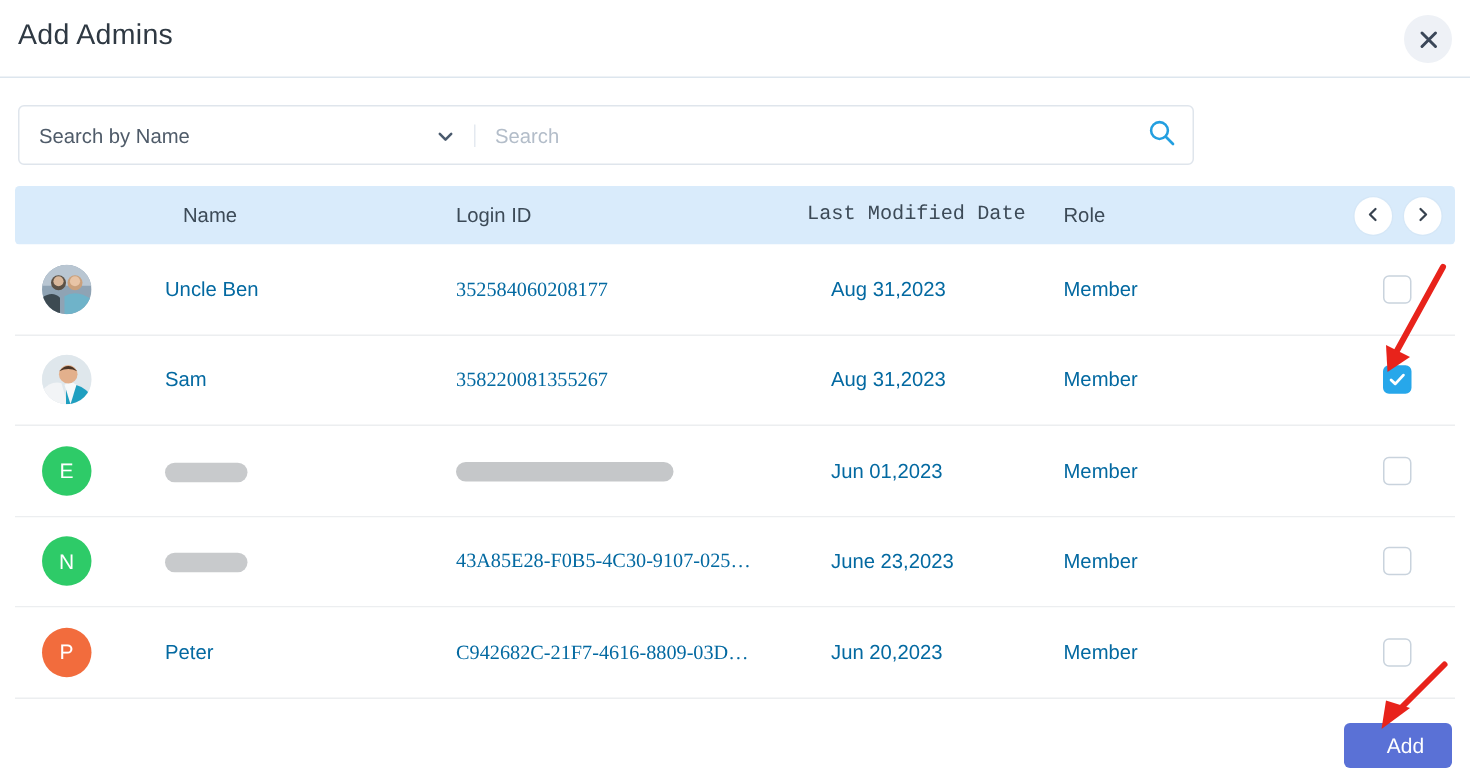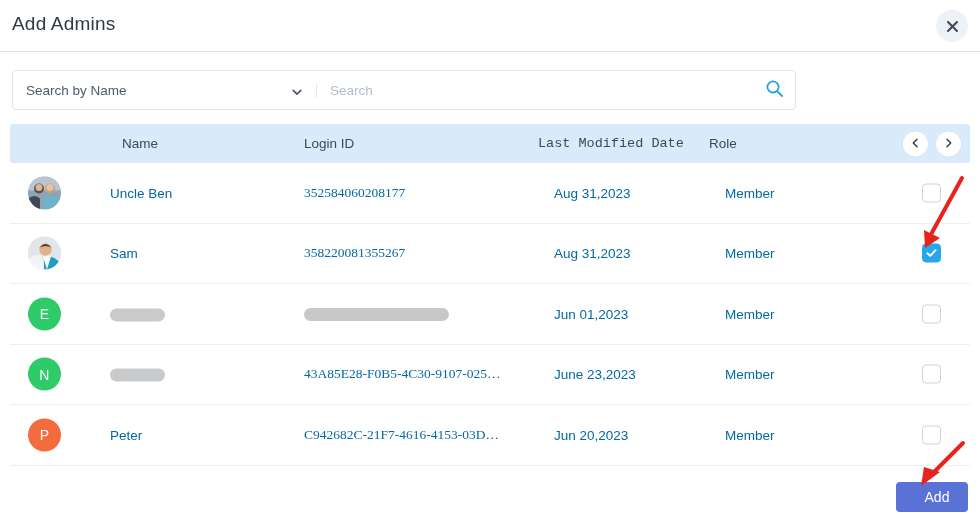--- a/index.html
+++ b/index.html
@@ -90,21 +90,21 @@
     display:flex; align-items:center; justify-content:center;
     color:#fff; font-size:14px; letter-spacing:.3px;
   }
   .avatar.photo { background:#e9edf1; }
   .avatar svg { display:block; }
 
   .cell { position:absolute; top:50%; transform:translateY(-50%); font-size:13.5px; color:#0369a1; white-space:nowrap; }
   .c-name  { left:100px; }
   .c-login { left:294px;font-family:Liberation Serif, serif; }
   .c-date  { left:544px; }
-  .c-role  { left:699px;margin-left:16px; }
+  .c-role  { left:699px; }
 
   .redacted {
     display:inline-block; height:13px; border-radius:7px; background:#c8cacc;
     vertical-align:middle;
   }
   .redacted.name  { width:55px; }
   .redacted.login { width:145px; background:#c5c7c9; }
 
   .checkbox {
     position:absolute; right:29px; top:50%; transform:translateY(-50%);
@@ -241,21 +241,21 @@
           <div class="avatar" style="background: rgb(46, 203, 104);">N</div>
           <div class="cell c-name"><span class="redacted name"></span></div>
           <div class="cell c-login">43A85E28-F0B5-4C30-9107-025…</div>
           <div class="cell c-date">June 23,2023</div>
           <div class="cell c-role">Member</div>
           <div class="checkbox"></div>
         </div>
         <div class="row">
           <div class="avatar" style="background: rgb(242, 108, 61);">P</div>
           <div class="cell c-name">Peter</div>
-          <div class="cell c-login">C942682C-21F7-4616-4153-03D…</div>
+          <div class="cell c-login">C942682C-21F7-4616-8809-03D…</div>
           <div class="cell c-date">Jun 20,2023</div>
           <div class="cell c-role">Member</div>
           <div class="checkbox"></div>
         </div>
       </div>
   </div>
 
   <button class="add-btn">Add</button>
 
   <svg class="annot">

